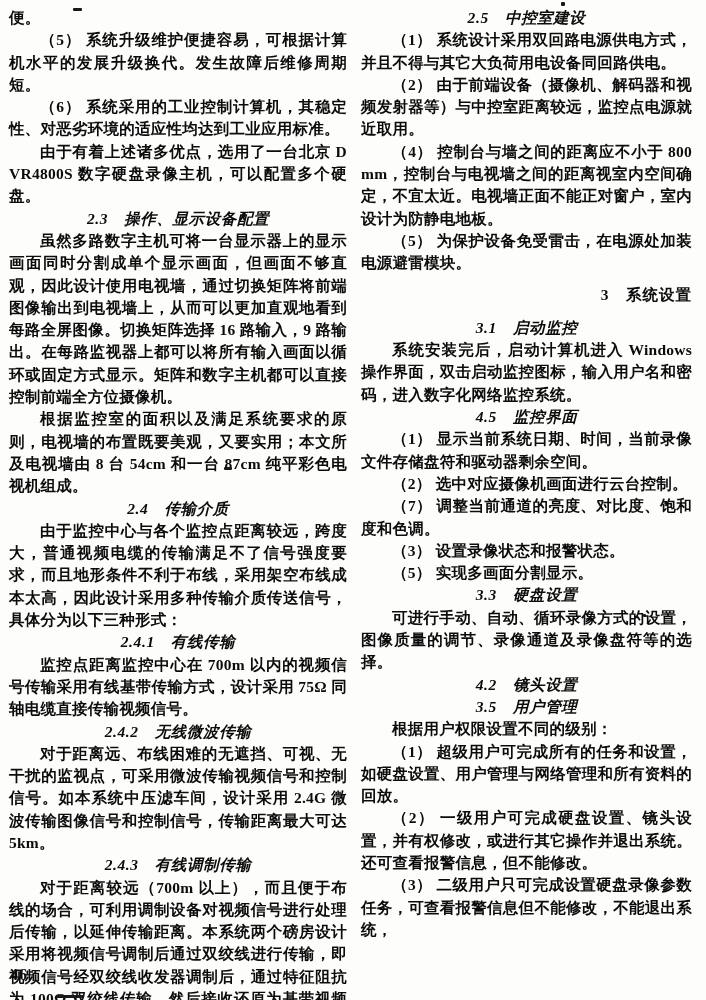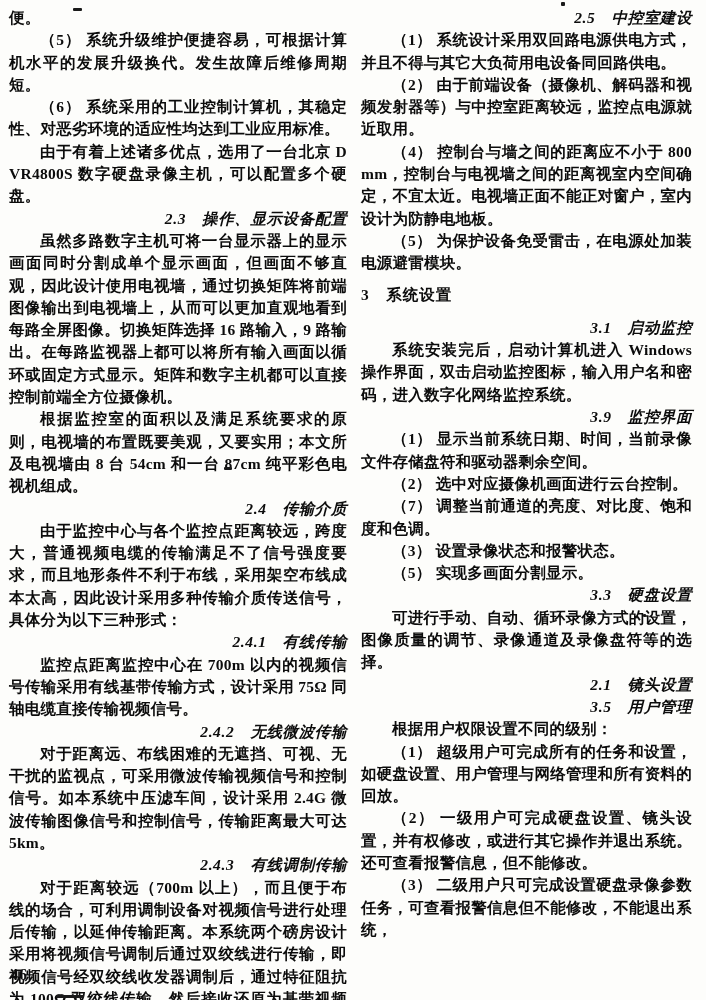--- a/index.html
+++ b/index.html
@@ -29,28 +29,28 @@
     font-weight: 600;
     margin: 0;
     word-break: break-all;
   }
   .block.p  { text-indent: 2em; }
   .block.pf { text-indent: 0; }
   .block.h2, .block.h3 {
     font-weight: 800;
     font-style: italic;
     text-indent: 0;
-    text-align: right;
+    text-align: center;
     letter-spacing: 0.6px;
   }
   .block.h1 {
     font-weight: 800;
     font-style: normal;
     text-indent: 0;
-    text-align: left;
+    text-align: right;
     margin: 9px 0 11px 0;
     letter-spacing: 1px;
   }
   .page-number {
     position: absolute;
     left: 10px;
     top: 966px;
     font-size: 16px;
     font-weight: 700;
     letter-spacing: 1px;
@@ -86,29 +86,29 @@
       </div>
     <div class="col">
         <div class="block h2">2.5　中控室建设</div>
         <div class="block p">（1） 系统设计采用双回路电源供电方式，并且不得与其它大负荷用电设备同回路供电。</div>
         <div class="block p">（2） 由于前端设备（摄像机、解码器和视频发射器等）与中控室距离较远，监控点电源就近取用。</div>
         <div class="block p">（4） 控制台与墙之间的距离应不小于 800 mm，控制台与电视墙之间的距离视室内空间确定，不宜太近。电视墙正面不能正对窗户，室内设计为防静电地板。</div>
         <div class="block p">（5） 为保护设备免受雷击，在电源处加装电源避雷模块。</div>
         <div class="block h1">3　系统设置</div>
         <div class="block h2">3.1　启动监控</div>
         <div class="block p">系统安装完后，启动计算机进入 Windows 操作界面，双击启动监控图标，输入用户名和密码，进入数字化网络监控系统。</div>
-        <div class="block h2">3.9　监控界面</div>
+        <div class="block h2">4.5　监控界面</div>
         <div class="block p">（1） 显示当前系统日期、时间，当前录像文件存储盘符和驱动器剩余空间。</div>
         <div class="block p">（2） 选中对应摄像机画面进行云台控制。</div>
         <div class="block p">（7） 调整当前通道的亮度、对比度、饱和度和色调。</div>
         <div class="block p">（3） 设置录像状态和报警状态。</div>
         <div class="block p">（5） 实现多画面分割显示。</div>
         <div class="block h2">3.3　硬盘设置</div>
         <div class="block p">可进行手动、自动、循环录像方式的设置，图像质量的调节、录像通道及录像盘符等的选择。</div>
-        <div class="block h2">2.1　镜头设置</div>
+        <div class="block h2">4.2　镜头设置</div>
         <div class="block h2">3.5　用户管理</div>
         <div class="block p">根据用户权限设置不同的级别：</div>
         <div class="block p">（1） 超级用户可完成所有的任务和设置，如硬盘设置、用户管理与网络管理和所有资料的回放。</div>
         <div class="block p">（2） 一级用户可完成硬盘设置、镜头设置，并有权修改，或进行其它操作并退出系统。还可查看报警信息，但不能修改。</div>
         <div class="block p">（3） 二级用户只可完成设置硬盘录像参数任务，可查看报警信息但不能修改，不能退出系统，</div>
       </div>
   </div>
   <div class="page-number">46</div>
   <div class="artifact a1"></div>
   <div class="artifact a2"></div>

